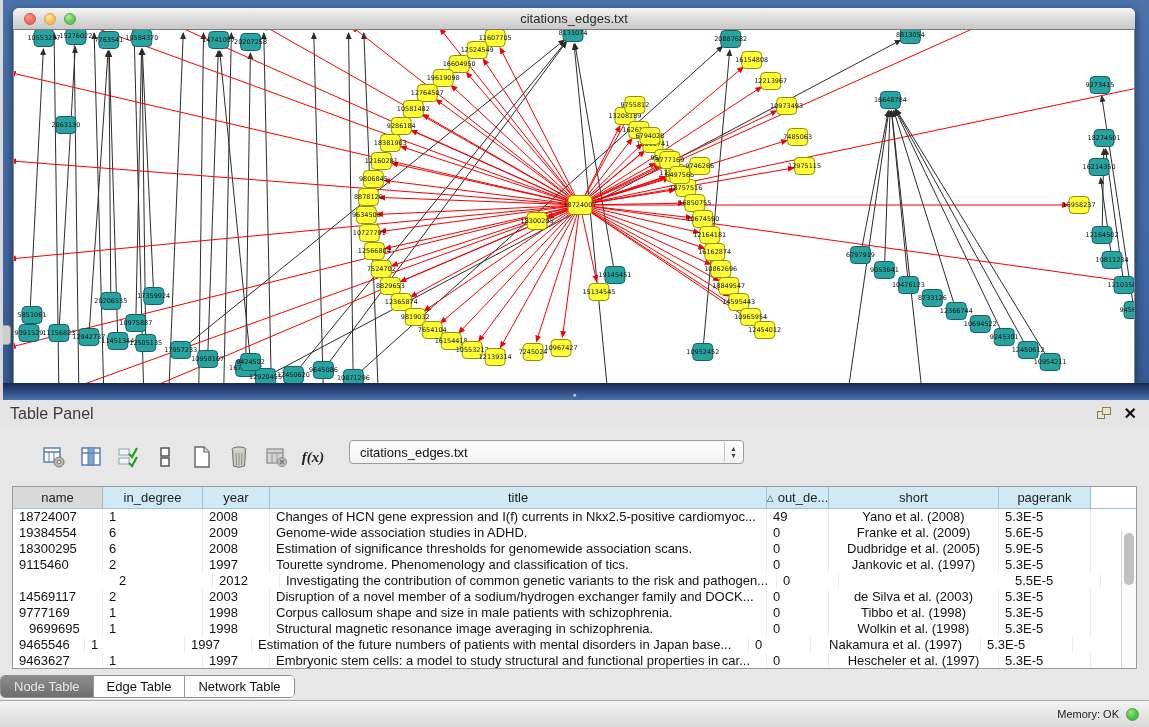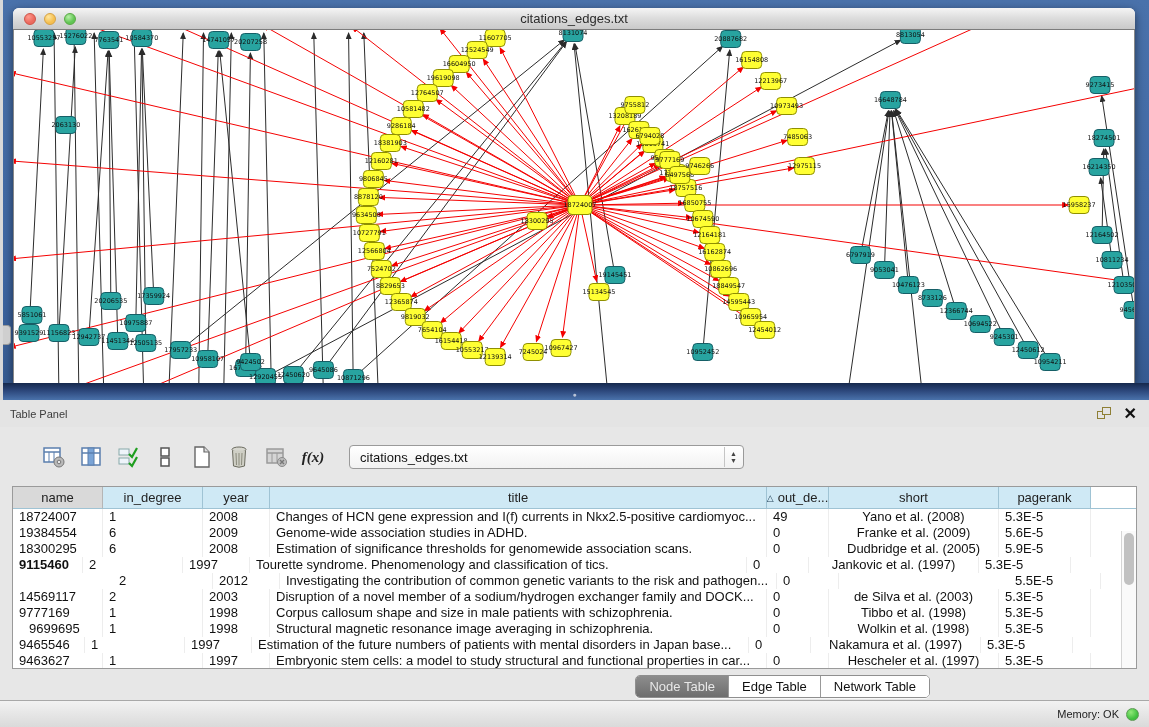--- a/index.html
+++ b/index.html
@@ -33,30 +33,30 @@
   .win-title { position:absolute; left:0; right:0; text-align:center; font-size:13px;
     color:#2b2b2b; pointer-events:none; }
   .canvas { flex:1; background:#fff; overflow:hidden; border-left:1px solid #888;
     border-right:1px solid #888; }
   .canvas svg { display:block; width:100%; height:100%; }
   .node-label { font-family:"DejaVu Sans", sans-serif; font-size:6.5px; fill:#111; }
 
   
   .panel-header { position:absolute; top:400px; left:0; width:1149px; height:27px;
     background:#e4e4e4; display:flex; align-items:center; }
-  .panel-title { margin-left:10px; font-size:11px; color:#3c3c3c; }
+  .panel-title { margin-left:10px; font-size:16px; color:#3c3c3c; }
   .panel-header-icons { margin-left:auto; margin-right:12px; display:flex; gap:12px; align-items:center; }
   .float-icon { width:15px; height:13px; position:relative; }
   .float-icon i { position:absolute; border:1.5px solid #8e7f35; background:transparent; display:block; }
   .float-icon i:nth-child(1) { left:0; top:4px; width:8px; height:8px; }
   .float-icon i:nth-child(2) { left:5px; top:0; width:9px; height:8px; background:#e4e4e4; }
   .close-x { font-size:16px; font-weight:bold; color:#111; line-height:14px; cursor:default; }
 
   .toolbar { position:absolute; top:440px; left:0; width:987px; height:34px;
-    display:flex; align-items:center; }
+    display:flex; }
   .tb-buttons { display:flex; align-items:center; gap:9px; margin-left:40px; }
   .tb-btn { width:28px; height:28px; display:flex; align-items:center; justify-content:center; }
   .fx-glyph { font-family:"Liberation Serif", serif; font-style:italic; font-weight:bold;
     font-size:15px; color:#222; }
   .table-select { margin-left:22px; width:395px; height:24px; background:linear-gradient(#ffffff,#f2f2f2);
     border:1px solid #9a9a9a; border-radius:4px; display:flex; align-items:center;
     font-size:13px; color:#111; position:relative; }
   .table-select .val { margin-left:10px; }
   .table-select .stepper { position:absolute; right:1px; top:1px; bottom:1px; width:18px;
     border-left:1px solid #c5c5c5; display:flex; flex-direction:column; align-items:center;
@@ -75,21 +75,21 @@
   .tr { display:flex; height:16px; }
   .td { font-size:13px; line-height:16px; color:#111; white-space:nowrap; overflow:hidden;
     padding:0 0 0 6px; border-right:1px solid #ededed; }
   .td.center { text-align:center; padding:0; }
   .vscroll { position:absolute; right:0; top:22px; bottom:0; width:15px;
     background:#fafafa; border-left:1px solid #d5d5d5; }
   .vthumb { position:absolute; left:2px; top:2px; width:10px; height:52px;
     background:#c1c1c1; border-radius:6px; }
 
   .tabbar { position:absolute; top:673px; left:0; width:930px; height:26px;
-    display:flex; align-items:center; justify-content:flex-end; }
+    display:flex; align-items:center; justify-content:flex-start; }
   .seg { display:flex; border:1px solid #8f8f8f; border-radius:5px; overflow:hidden;
     background:#fff; box-shadow:0 1px 0 rgba(255,255,255,.7); }
   .seg-item { padding:3px 13px; font-size:13px; color:#111; background:#fff;
     border-right:1px solid #999; }
   .seg-item:last-child { border-right:none; }
   .seg-item.active { background:linear-gradient(#8d8d8d,#6e6e6e); color:#e8e8e8; }
 
   .statusbar { position:absolute; top:700px; left:0; width:1149px; height:27px;
     background:linear-gradient(#f2f2f2,#dadada); border-top:1px solid #a8a8a8;
     display:flex; align-items:center; justify-content:flex-end; gap:7px; padding-right:10px; }
@@ -750,21 +750,21 @@
         <div class="tr">
           <div class="td" style="width: 90px;">18300295</div>
           <div class="td" style="width: 100px;">6</div>
           <div class="td" style="width: 67px;">2008</div>
           <div class="td" style="width: 497px;">Estimation of significance thresholds for genomewide association scans.</div>
           <div class="td" style="width: 62px;">0</div>
           <div class="td center" style="width: 170px;">Dudbridge et al. (2005)</div>
           <div class="td" style="width: 92px;">5.9E-5</div>
         </div>
         <div class="tr">
-          <div class="td" style="width: 70px; font-weight: bold;">9115460</div>
+          <div class="td" style="width: 90px;">9115460</div>
           <div class="td" style="width: 100px;">2</div>
           <div class="td" style="width: 67px;">1997</div>
           <div class="td" style="width: 497px;">Tourette syndrome. Phenomenology and classification of tics.</div>
           <div class="td" style="width: 62px;">0</div>
           <div class="td center" style="width: 170px;">Jankovic et al. (1997)</div>
           <div class="td" style="width: 92px;">5.3E-5</div>
         </div>
         <div class="tr">
           <div class="td" style="width: 100px; margin-top: 34px;">22420046</div>
           <div class="td" style="width: 100px;">2</div>

